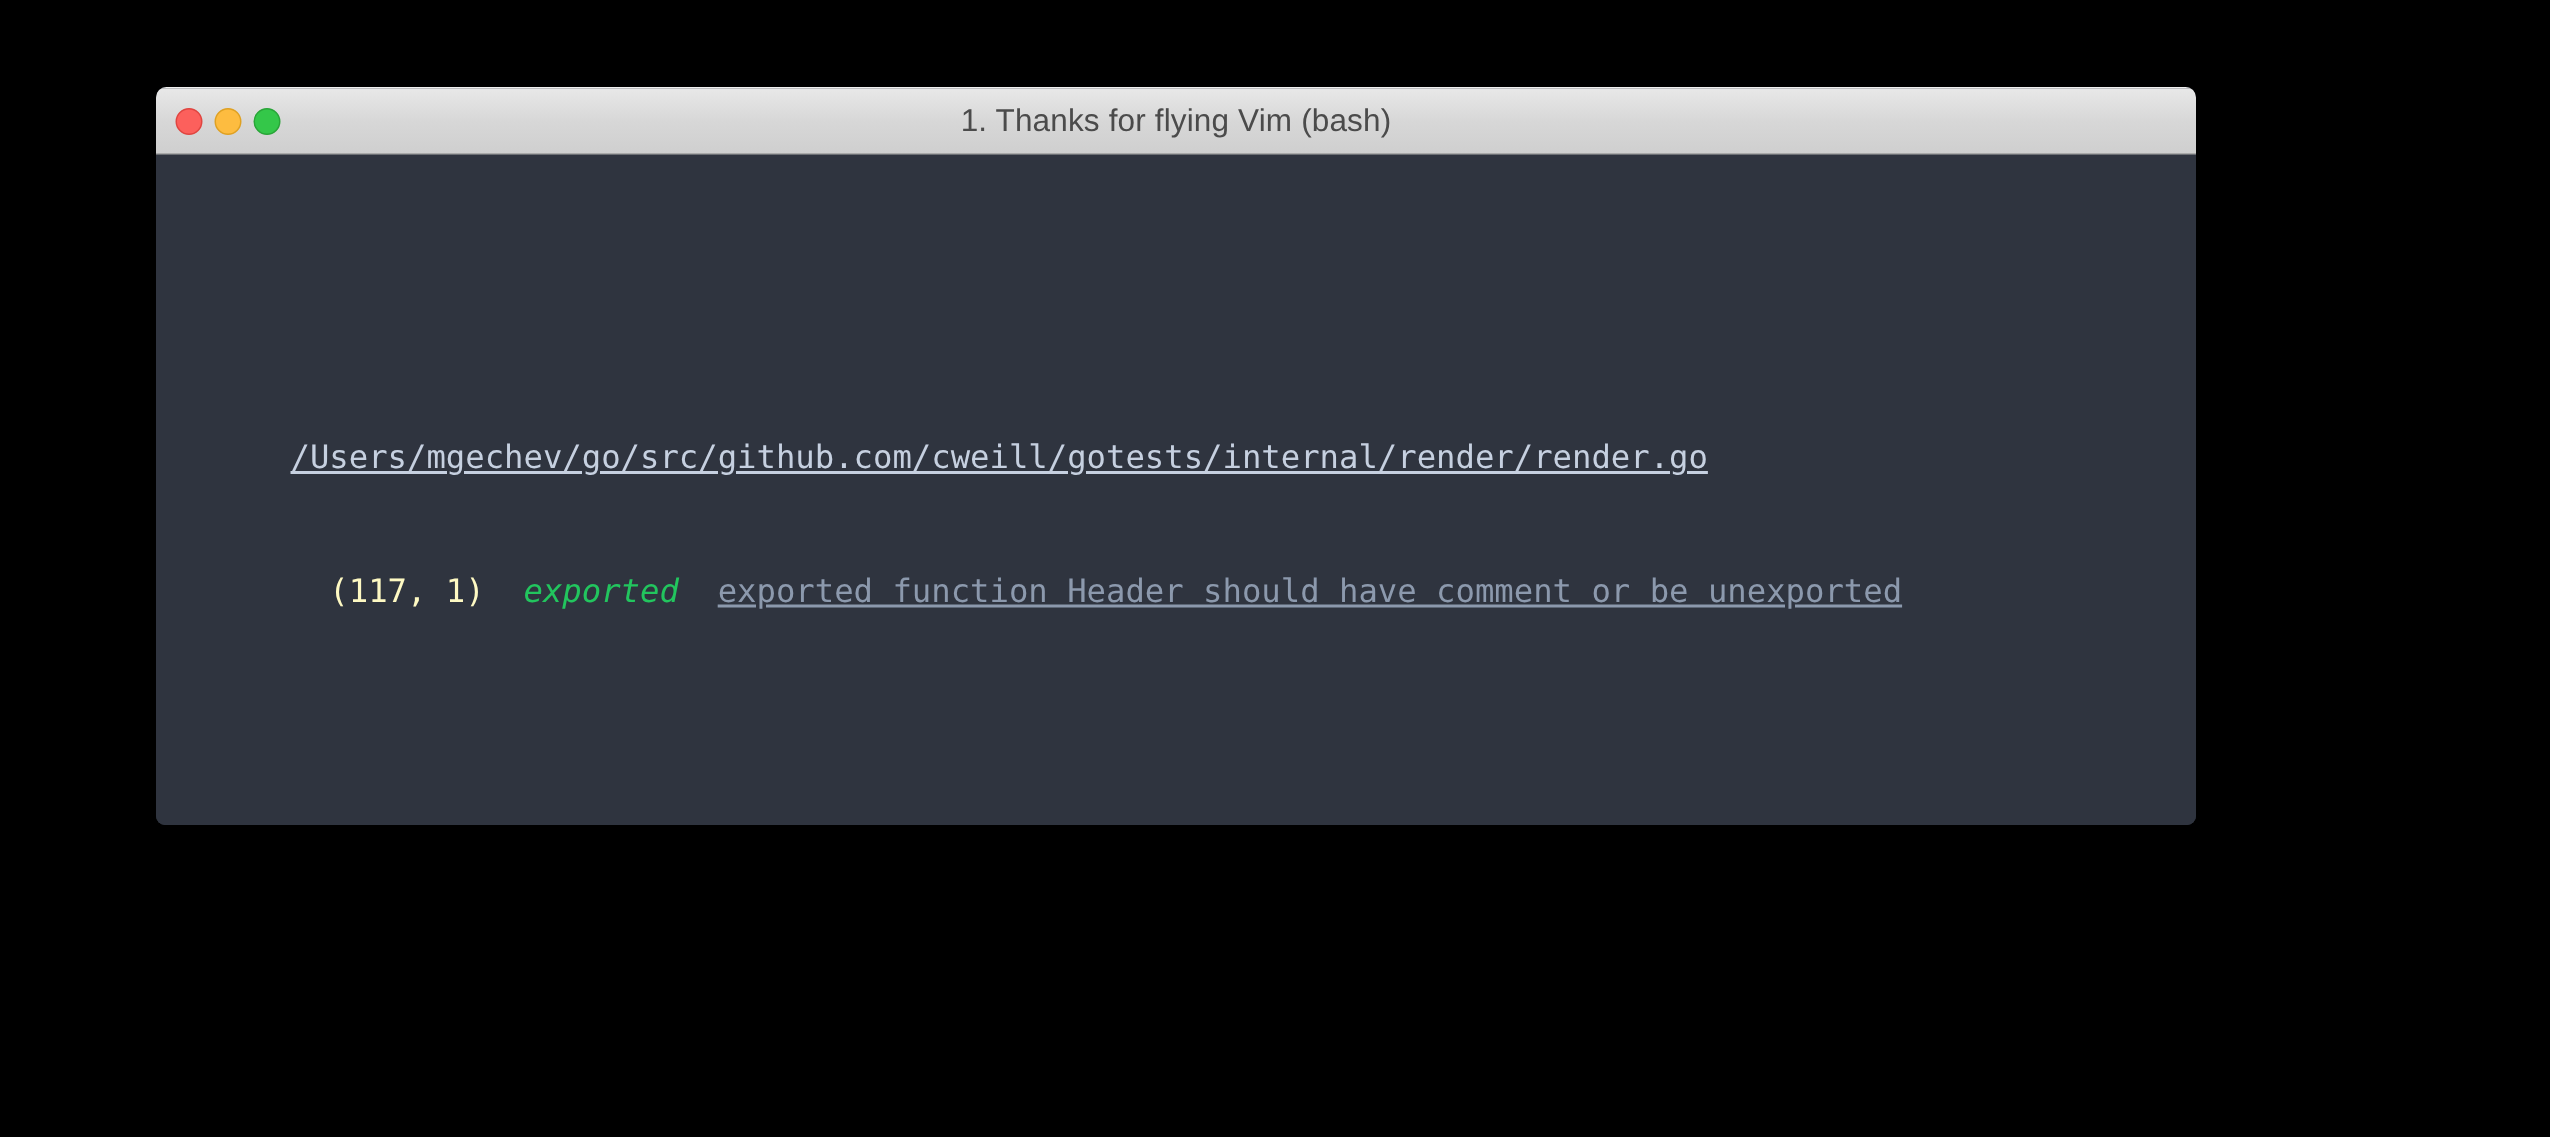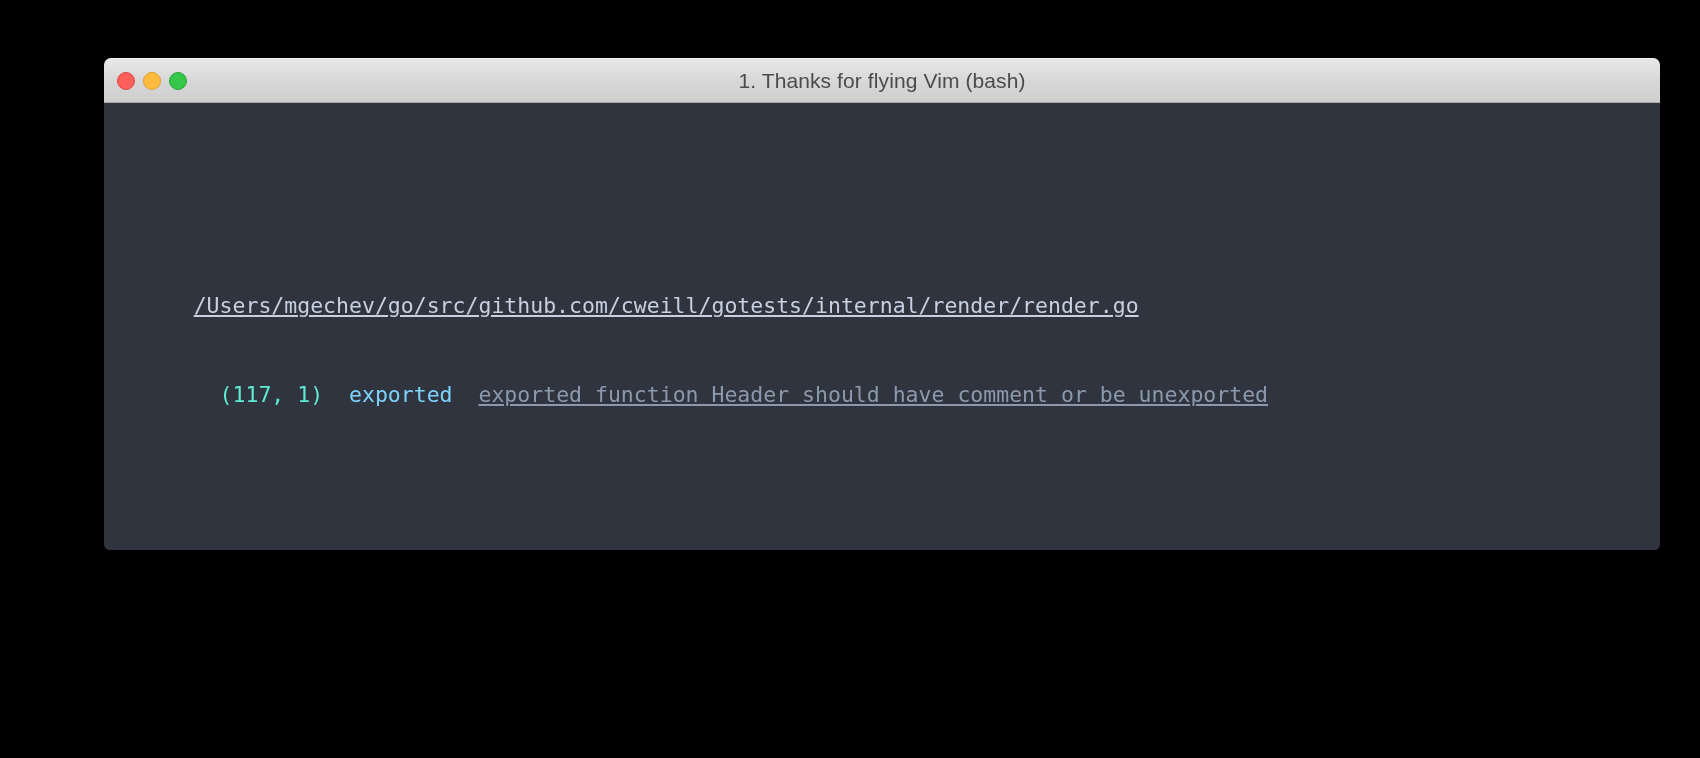--- a/index.html
+++ b/index.html
@@ -13,21 +13,21 @@
   }
   body {
     font-family: "DejaVu Sans Mono", monospace;
   }
 
   
   #terminal-window {
     position: absolute;
     left: 104px;
     top: 58px;
-    width: 1556px;
+    width: 1360px;
     height: 492px;
     border-radius: 7px 7px 6px 6px;
     box-shadow: 0 10px 28px rgba(0,0,0,0.55);
     overflow: hidden;
     background: #2f343f;
   }
 
   
   #titlebar {
     position: relative;
@@ -84,22 +84,22 @@
   .term-line {
     padding-left: 12px;
     height: 29.7px;
   }
 
   
   .tok-tilde   { color: #6c7689; }
   .tok-arrow   { color: #f2c14e; font-weight: bold; }
   .tok-cmd     { color: #b9c3d4; }
   .tok-path    { color: #c6d0e0; text-decoration: underline; text-underline-offset: 2px; margin-top: 16px; }
-  .tok-pos     { color: #5eead4; }
-  .tok-warn    { color: #7dd3fc; }
+  .tok-pos     { color: #fef9c3; }
+  .tok-warn    { color: #22c55e; font-style: italic; }
   .tok-msg     { color: #8c99ad; text-decoration: underline; }
 </style>
 </head>
 <body>
 
 <div id="terminal-window">
 
   <div id="titlebar">
     <div class="traffic-lights">
       <span class="light close"></span>

